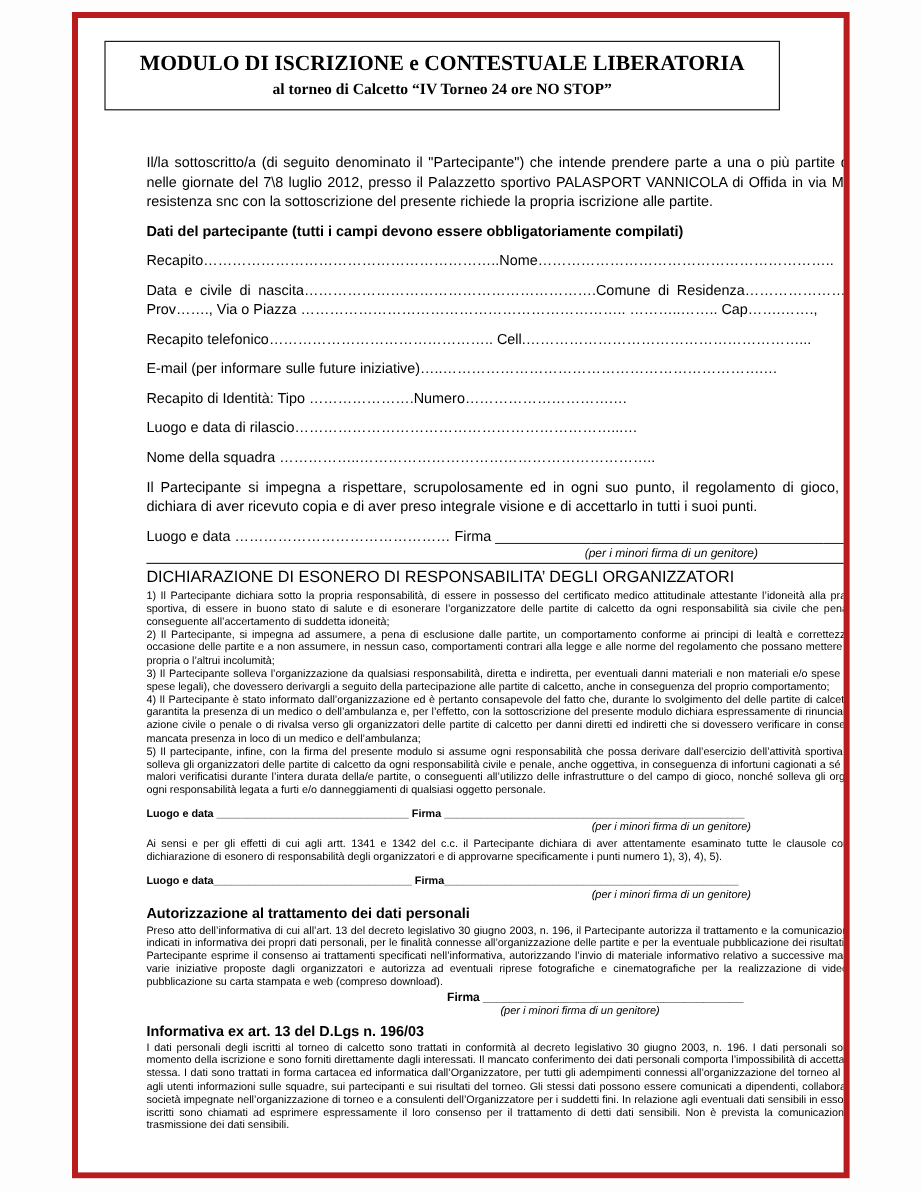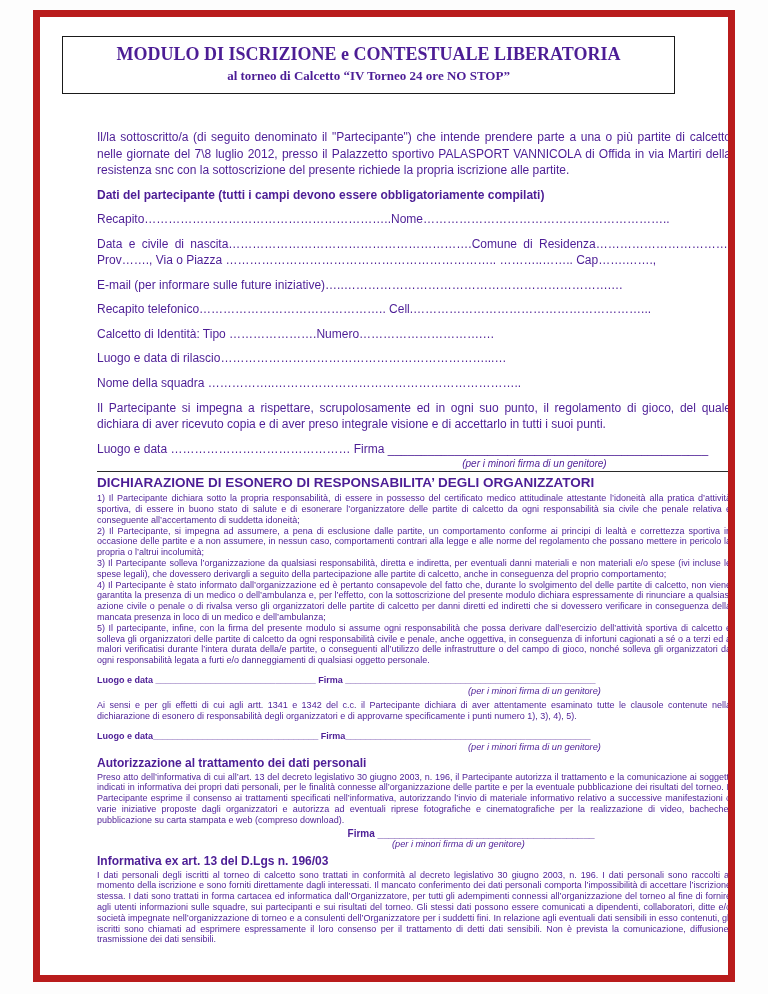--- a/index.html
+++ b/index.html
@@ -1,26 +1,26 @@
 <!DOCTYPE html>
 <html><head>
   <meta charset="utf-8">
   <style>
     * { box-sizing: border-box; }
     html, body { margin: 0; padding: 0; background: #fdfdfd; }
 
     .sheet {
-      width: 702px;
+      width: 648px;
       height: 972px;
       margin: 10px auto 0;
-      border: 7px solid #b91c1c;
+      border: 5px solid #b91c1c;
       background: #ffffff;
       padding: 19px 53px 8px 22px;
       font-family: "Liberation Sans", "DejaVu Sans", sans-serif;
-      color: #4c1d95;
+      color: #000000;
       overflow: hidden;
     }
 
     .header-box {
       border: 1px solid #1a1a1a;
       text-align: center;
       padding: 7px 6px 9px;
       font-family: "Liberation Serif", "DejaVu Serif", serif;
     }
     .title    { font-size: 18px;  font-weight: 700; }
@@ -35,21 +35,21 @@
     .sig-main { font-size: 12px; line-height: 1.38; overflow-wrap: anywhere; margin-bottom: 1px !important; }
 
     .note       { font-size: 10px;  font-style: italic; text-align: center; margin-bottom: 2px !important; }
     .note-small { font-size: 9.2px; font-style: italic; text-align: center; margin-bottom: 4px !important; }
     .pl38 { padding-left: 38%; }
     .pl18 { padding-left: 18%; }
     .pl14 { padding-left: 14%; }
 
     .rule { border-bottom: 1px solid #2a2a2a; height: 1px; margin: 0 0 3px; }
 
-    .h-waiver      { font-size: 13.5px; font-weight: 700; margin: 0 0 3px !important; }
+    .h-waiver      { font-size: 13.5px; font-weight: 400; margin: 0 0 3px !important; }
     .h-privacy     { font-size: 12px;   font-weight: 700; margin: 2px 0 2px !important; }
     .h-informativa { font-size: 12px; font-weight: 700; margin: 5px 0 2px !important; }
 
     .small     { font-size: 9px; line-height: 1.2; text-align: justify; overflow-wrap: anywhere; margin-bottom: 0 !important; }
     .sig-small { font-size: 9px; font-weight: 700; overflow-wrap: anywhere; margin: 9px 0 1px !important; }
     .consent   { margin: 2px 0 0 !important; }
 
     .firma-center { font-size: 10px; font-weight: 700; text-align: center; margin: 2px 0 0 !important; }
   </style>
 </head>
@@ -63,23 +63,23 @@
   </div>
 
   <div class="doc">
 
     <p class="body">Il/la sottoscritto/a (di seguito denominato il "Partecipante") che intende prendere parte a una o più partite di calcetto nelle giornate del 7\8 luglio 2012, presso il Palazzetto sportivo PALASPORT VANNICOLA di Offida in via Martiri della resistenza snc  con la sottoscrizione del presente richiede la propria iscrizione alle partite.</p>
 
     <p class="body b">Dati del partecipante (tutti i campi devono essere obbligatoriamente compilati)</p>
 
     <p class="body">Recapito……………………………………………………..Nome……………………………………………………..</p>
     <p class="body">Data e civile di nascita…………………………………………………….Comune di Residenza……………………………, Prov……., Via o Piazza ………………………………………………………….. ………..…….. Cap…….…….,</p>
+    <p class="body">Recapito telefonico……………………………………….. Cell.…………………………………………………...</p>
     <p class="body">E-mail (per informare sulle future iniziative)…..………………………………………………………….…</p>
-    <p class="body">Recapito telefonico……………………………………….. Cell.…………………………………………………...</p>
-    <p class="body">Calcetto di Identità: Tipo ………………….Numero………………………….…</p>
+    <p class="body">Recapito di Identità: Tipo ………………….Numero………………………….…</p>
     <p class="body">Luogo e data di rilascio…………………………………………………………...…</p>
     <p class="body">Nome della squadra ……………..……………………………………………………..</p>
 
     <p class="body">Il Partecipante si impegna a rispettare, scrupolosamente ed in ogni suo punto, il regolamento di gioco, del quale dichiara di aver ricevuto copia e di aver preso integrale visione e di accettarlo in tutti i suoi punti.</p>
 
     <p class="sig-main">Luogo e data ……………………………………… Firma ________________________________________________</p>
     <p class="note pl38">(per i minori firma di un genitore)</p>
 
     <div class="rule"></div>
 

